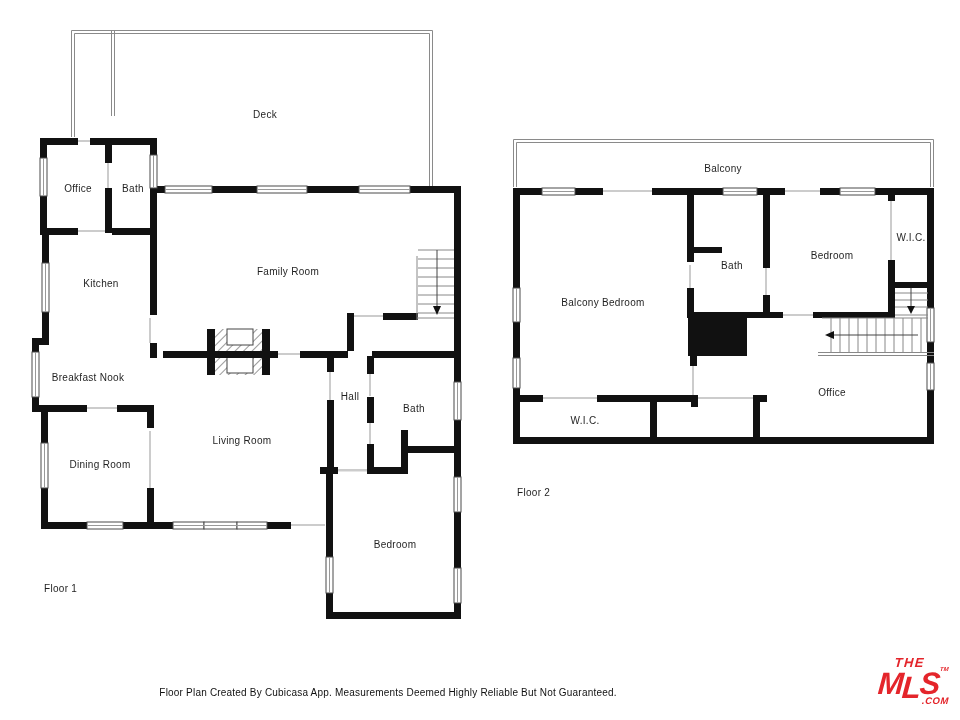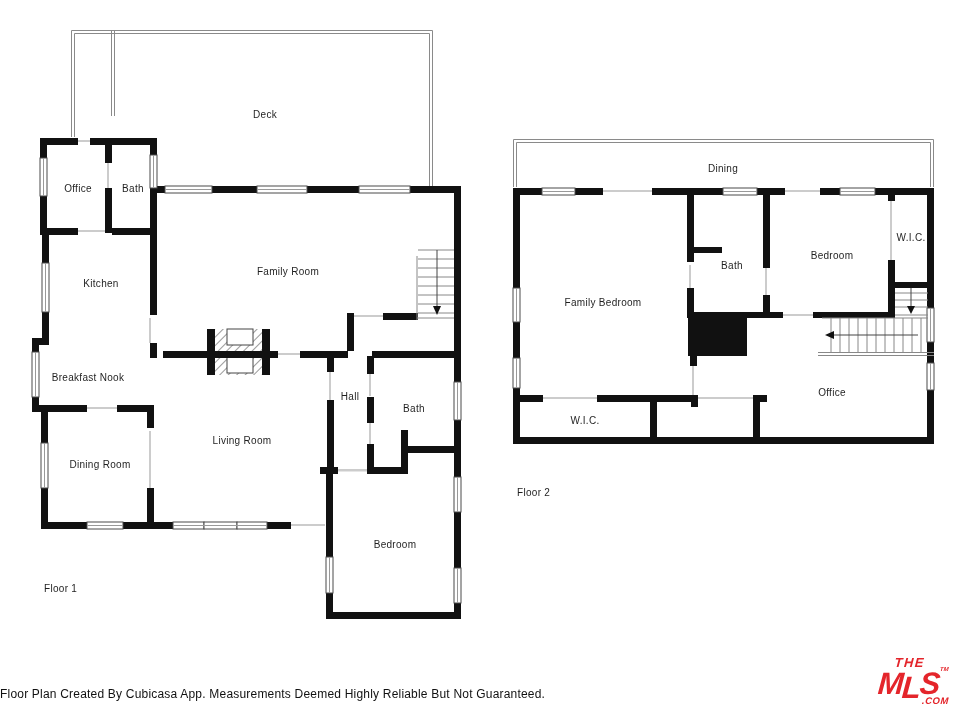--- a/index.html
+++ b/index.html
@@ -2,22 +2,22 @@
 <html><head>
 <meta charset="utf-8">
 <style>
   html,body{margin:0;padding:0;background:#fff;}
   #canvas{position:relative;width:960px;height:720px;background:#ffffff;overflow:hidden;
           font-family:"Liberation Sans",sans-serif;padding-left:8px;}
   #plan-svg{position:absolute;left:0;top:0;}
   .lbl{position:absolute;transform:translate(-50%,-50%);font-size:10px;color:#1f1f1f;
        white-space:nowrap;letter-spacing:.3px;}
   .lbl-left{transform:translate(0,-50%);}
-  #disclaimer{position:absolute;left:0;top:687px;width:776px;text-align:left;
-       font-size:12px;color:#111;letter-spacing:.2px;}
+  #disclaimer{position:absolute;left:0;top:687px;width:776px;text-align:center;
+       font-size:10px;color:#111;letter-spacing:.2px;}
   
   #mls-logo{position:absolute;left:878px;top:656px;width:74px;height:56px;color:#e4252b;
        transform:skewX(-4deg);font-weight:bold;font-style:italic;line-height:1;}
   .mls-the{font-size:13px;letter-spacing:1.5px;margin-left:15px;}
   .mls-row{font-size:31px;letter-spacing:-1.5px;margin-top:-1px;position:relative;}
   .mls-l{position:relative;top:4px;}
   .mls-tm{position:absolute;top:-2px;font-size:6px;letter-spacing:0;}
   .mls-com{text-align:right;font-size:9.5px;margin-top:-3px;margin-right:2px;letter-spacing:.5px;}
 </style>
 </head>
@@ -303,22 +303,22 @@
 <div class="lbl" style="left:101px;top:283px">Kitchen</div>
 <div class="lbl" style="left:288px;top:271px">Family Room</div>
 <div class="lbl" style="left:88px;top:377px">Breakfast Nook</div>
 <div class="lbl" style="left:100px;top:464px">Dining Room</div>
 <div class="lbl" style="left:242px;top:440px">Living Room</div>
 <div class="lbl" style="left:350px;top:396px">Hall</div>
 <div class="lbl" style="left:414px;top:408px">Bath</div>
 <div class="lbl" style="left:395px;top:544px">Bedroom</div>
 <div class="lbl lbl-left" style="left:44px;top:588px">Floor 1</div>
 
-<div class="lbl" style="left:723px;top:168px">Dining</div>
-<div class="lbl" style="left:603px;top:302px">Family Bedroom</div>
+<div class="lbl" style="left:723px;top:168px">Balcony</div>
+<div class="lbl" style="left:603px;top:302px">Balcony Bedroom</div>
 <div class="lbl" style="left:732px;top:265px">Bath</div>
 <div class="lbl" style="left:832px;top:255px">Bedroom</div>
 <div class="lbl" style="left:911px;top:237px">W.I.C.</div>
 <div class="lbl" style="left:585px;top:420px">W.I.C.</div>
 <div class="lbl" style="left:832px;top:392px">Office</div>
 <div class="lbl lbl-left" style="left:517px;top:492px">Floor 2</div>
 
 <div id="disclaimer">Floor Plan Created By Cubicasa App. Measurements Deemed Highly Reliable But Not Guaranteed.</div>
 
 <div id="mls-logo">

